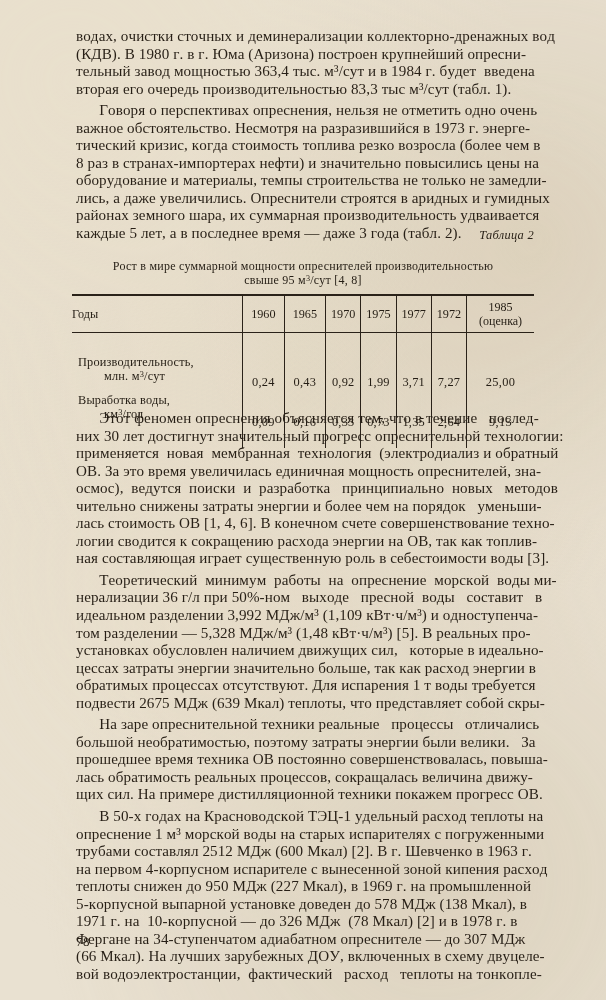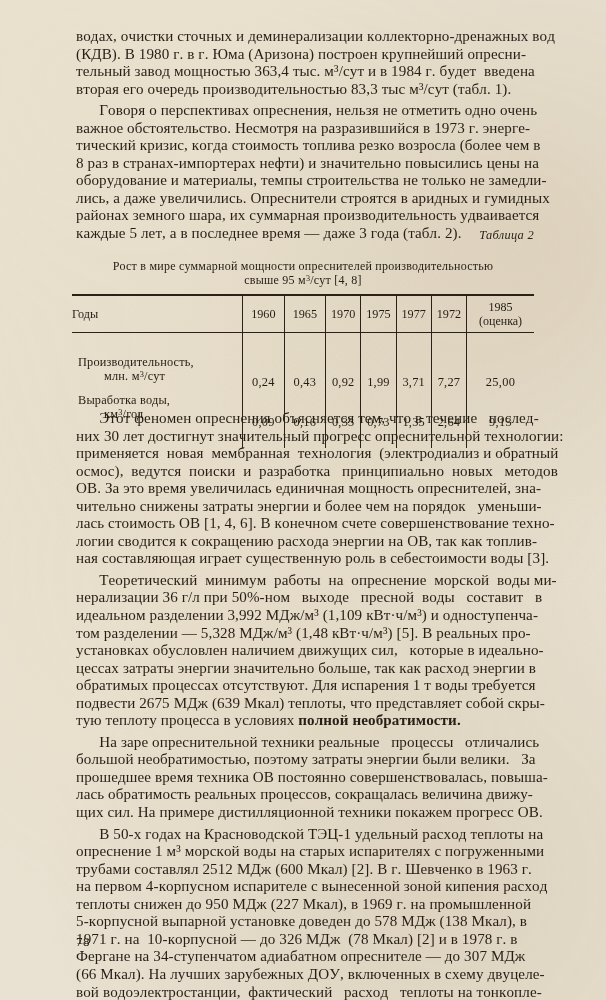--- a/index.html
+++ b/index.html
@@ -279,37 +279,36 @@
       </tr>
     </tbody>
       </table>
   </div>
 
   <div class="text-col" style="top:406px;">
     <p class="para">
       <span class="ln">      Этот феномен опреснения объясняется тем, что в течение   послед-</span>
       <span class="ln">них 30 лет достигнут значительный прогресс опреснительной технологии:</span>
       <span class="ln">применяется  новая  мембранная  технология  (электродиализ и обратный</span>
+      <span class="ln">ОВ. За это время увеличилась единичная мощность опреснителей, зна-</span>
       <span class="ln">осмос),  ведутся  поиски  и  разработка   принципиально  новых   методов</span>
-      <span class="ln">ОВ. За это время увеличилась единичная мощность опреснителей, зна-</span>
       <span class="ln">чительно снижены затраты энергии и более чем на порядок   уменьши-</span>
       <span class="ln">лась стоимость ОВ [1, 4, 6]. В конечном счете совершенствование техно-</span>
       <span class="ln">логии сводится к сокращению расхода энергии на ОВ, так как топлив-</span>
       <span class="ln">ная составляющая играет существенную роль в себестоимости воды [3].</span>
     </p>
     <p class="para">
       <span class="ln">      Теоретический  минимум  работы  на  опреснение  морской  воды ми-</span>
       <span class="ln">нерализации 36 г/л при 50%-ном   выходе   пресной  воды   составит   в</span>
       <span class="ln">идеальном разделении 3,992 МДж/м³ (1,109 кВт·ч/м³) и одноступенча-</span>
       <span class="ln">том разделении — 5,328 МДж/м³ (1,48 кВт·ч/м³) [5]. В реальных про-</span>
       <span class="ln">установках обусловлен наличием движущих сил,   которые в идеально-</span>
       <span class="ln">цессах затраты энергии значительно больше, так как расход энергии в</span>
       <span class="ln">обратимых процессах отсутствуют. Для испарения 1 т воды требуется</span>
       <span class="ln">подвести 2675 МДж (639 Мкал) теплоты, что представляет собой скры-</span>
-      <span class="ln"><span>тую теплоту процесса в условиях </span><b class="strong">полной необратимости.</b></span>
     </p>
     <p class="para">
       <span class="ln">      На заре опреснительной техники реальные   процессы   отличались</span>
       <span class="ln">большой необратимостью, поэтому затраты энергии были велики.   За</span>
       <span class="ln">прошедшее время техника ОВ постоянно совершенствовалась, повыша-</span>
       <span class="ln">лась обратимость реальных процессов, сокращалась величина движу-</span>
       <span class="ln">щих сил. На примере дистилляционной техники покажем прогресс ОВ.</span>
     </p>
     <p class="para">
       <span class="ln">      В 50-х годах на Красноводской ТЭЦ-1 удельный расход теплоты на</span>

